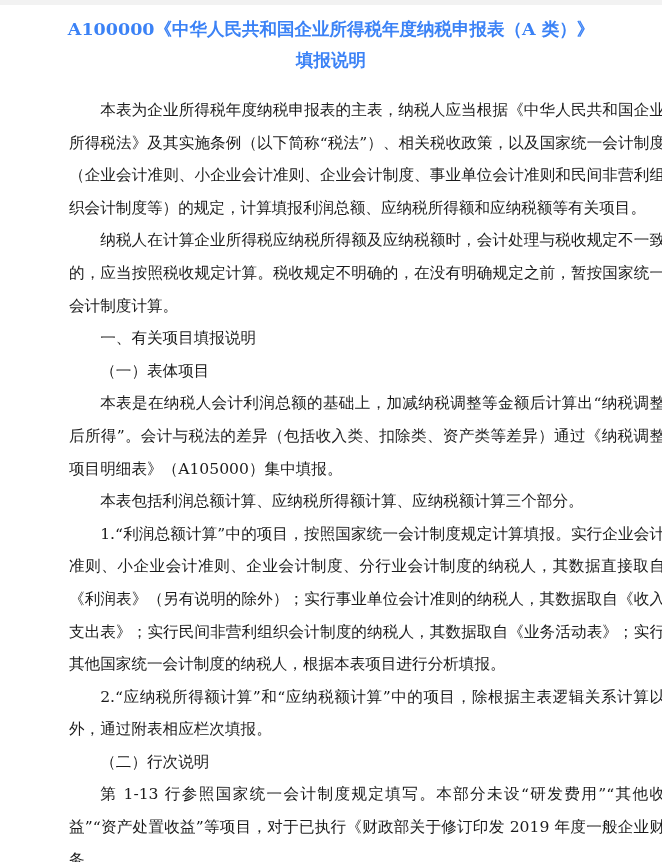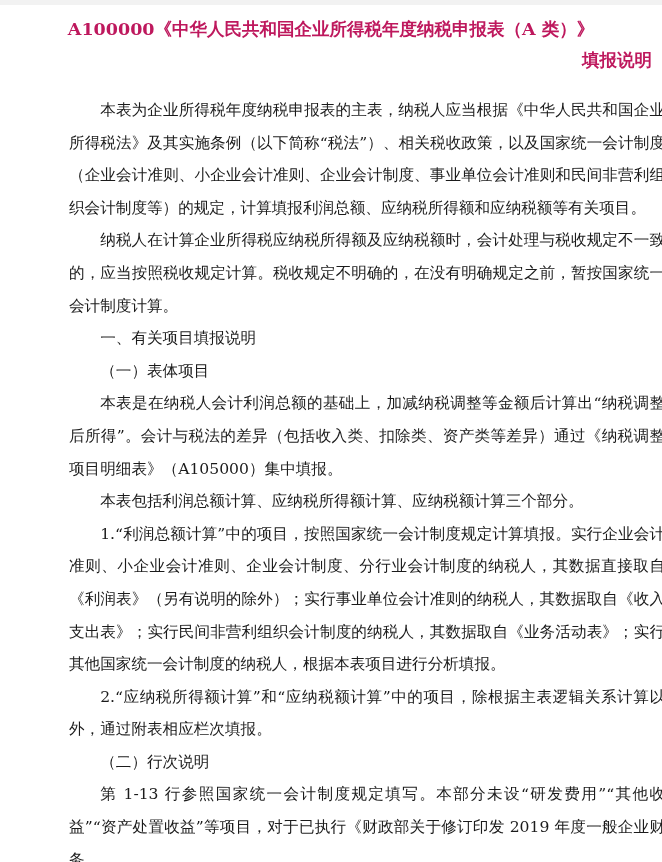--- a/index.html
+++ b/index.html
@@ -28,25 +28,24 @@
     text-align: center;
     margin-top: 9px;
   }
   .doc-title,
   .doc-subtitle {
     font-family: "DejaVu Serif", "Liberation Serif", serif;
     font-weight: bold;
     font-size: 17.5px;
     line-height: 31px;
     letter-spacing: 0px;
-    color: #be185d;
+    color: #3b82f6;
   }
   .doc-subtitle {
     display: block;
-    text-align: right;
   }
   .body-block {
     margin-top: 18px;
   }
   p.para {
     margin: 0;
     font-size: 15.6px;
     line-height: 32.6px;
     text-align: justify;
     text-justify: inter-ideograph;

